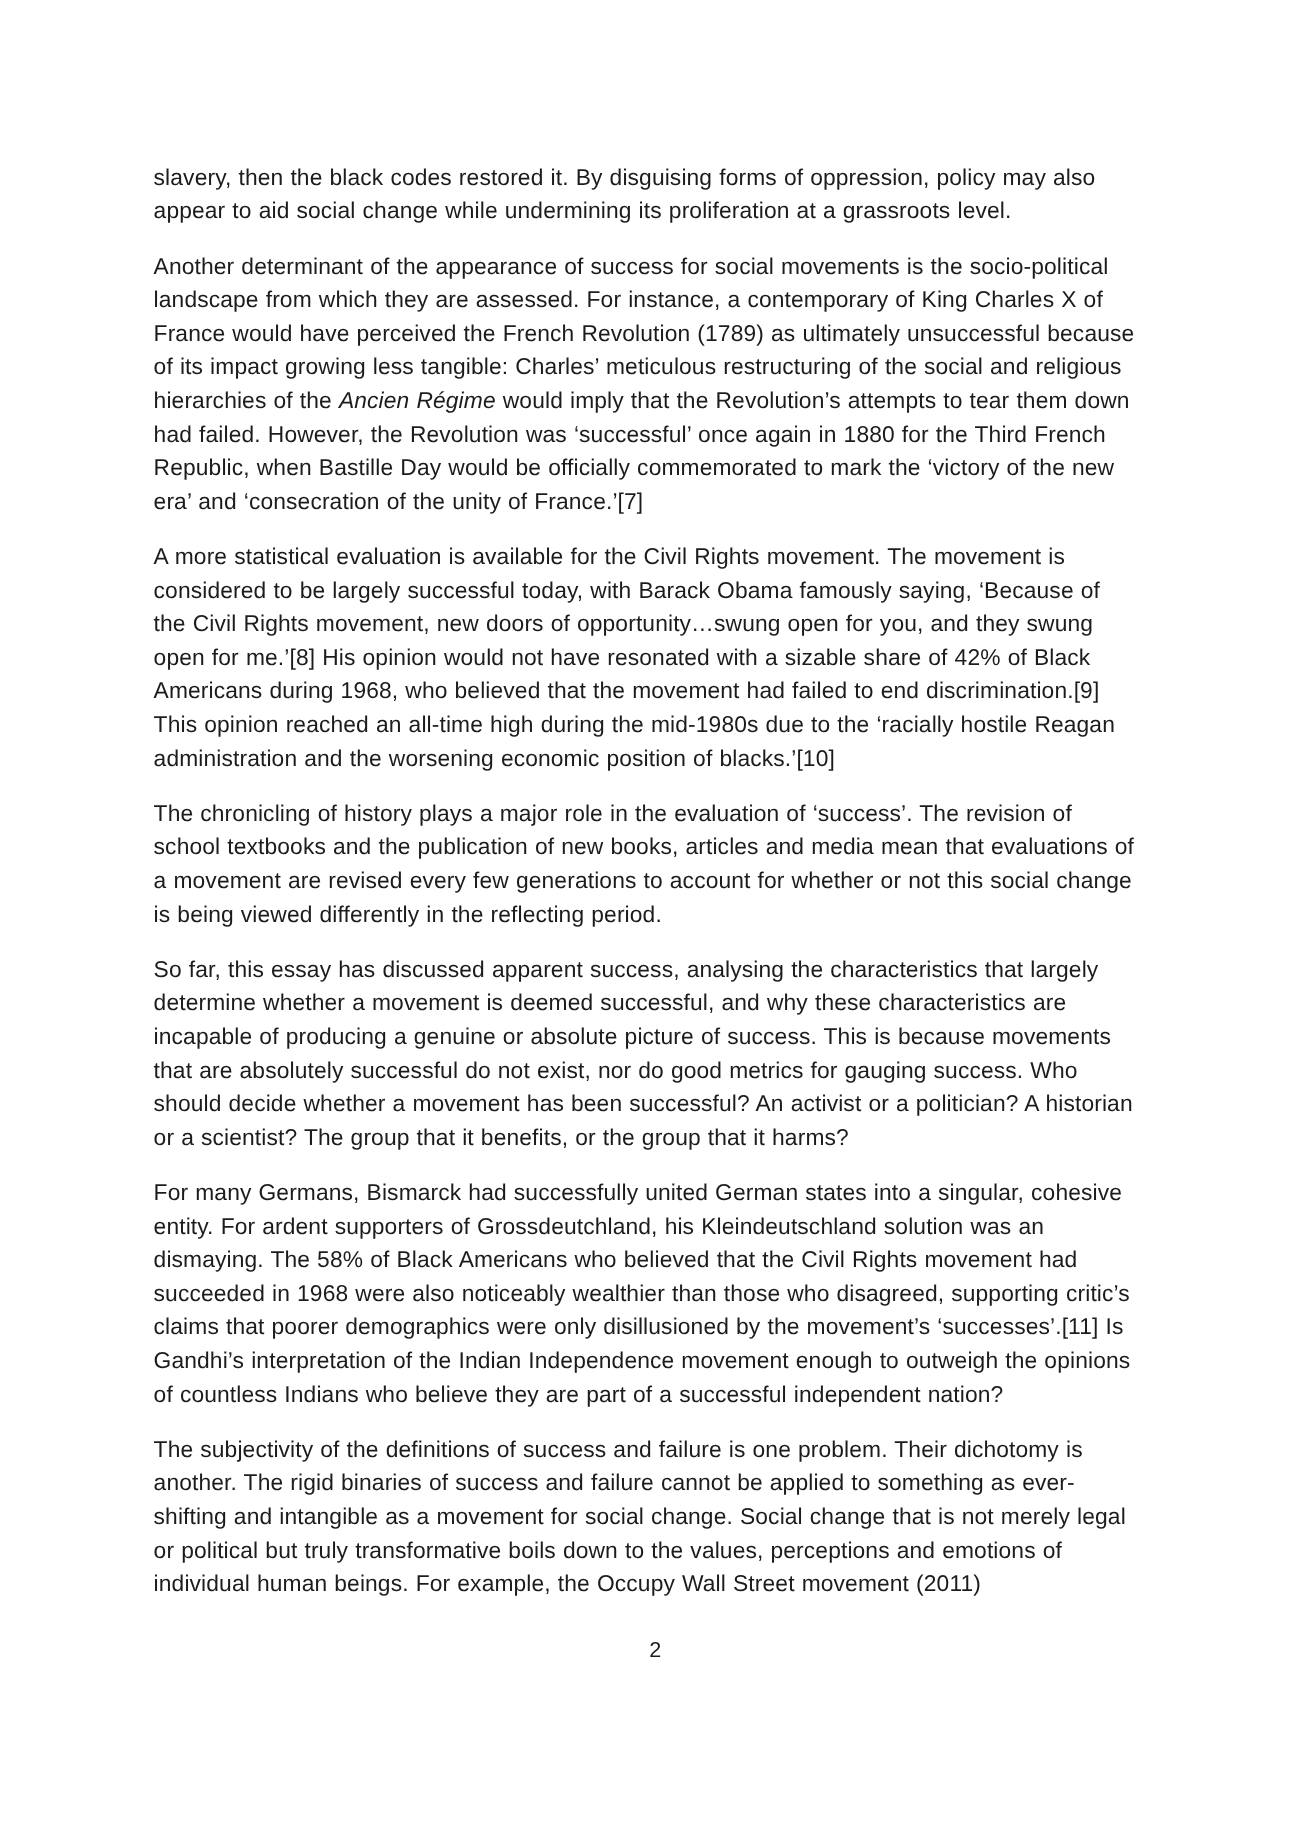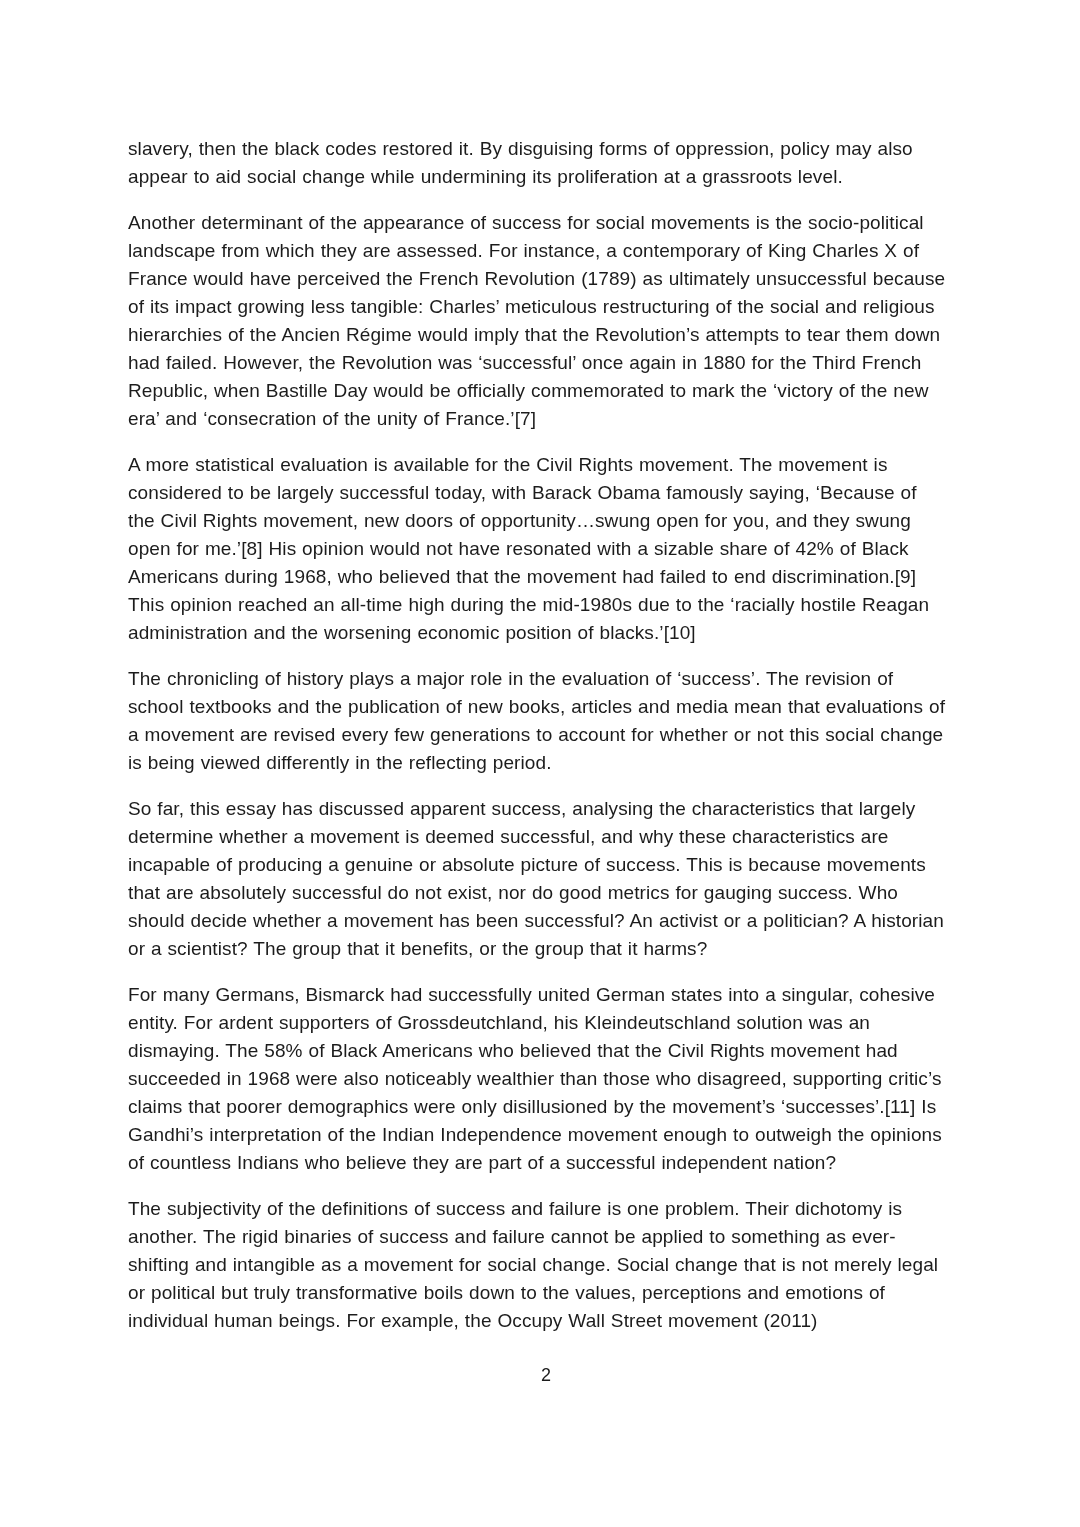--- a/index.html
+++ b/index.html
@@ -24,21 +24,21 @@
     width: 818px;
   }
   .doc-body p {
     font-size: 19px;
     line-height: 28px;
     margin: 0 0 18px 0;
     text-align: left;
     letter-spacing: 0.1px;
     word-spacing: 0.5px;
   }
-  .italic { }
+  .italic { font-style: italic; }
   .page-number {
     margin-top: 28px;
     text-align: center;
     font-size: 18px;
     line-height: 24px;
     color: #1c1c1c;
   }
 </style>
 </head>
 <body>

